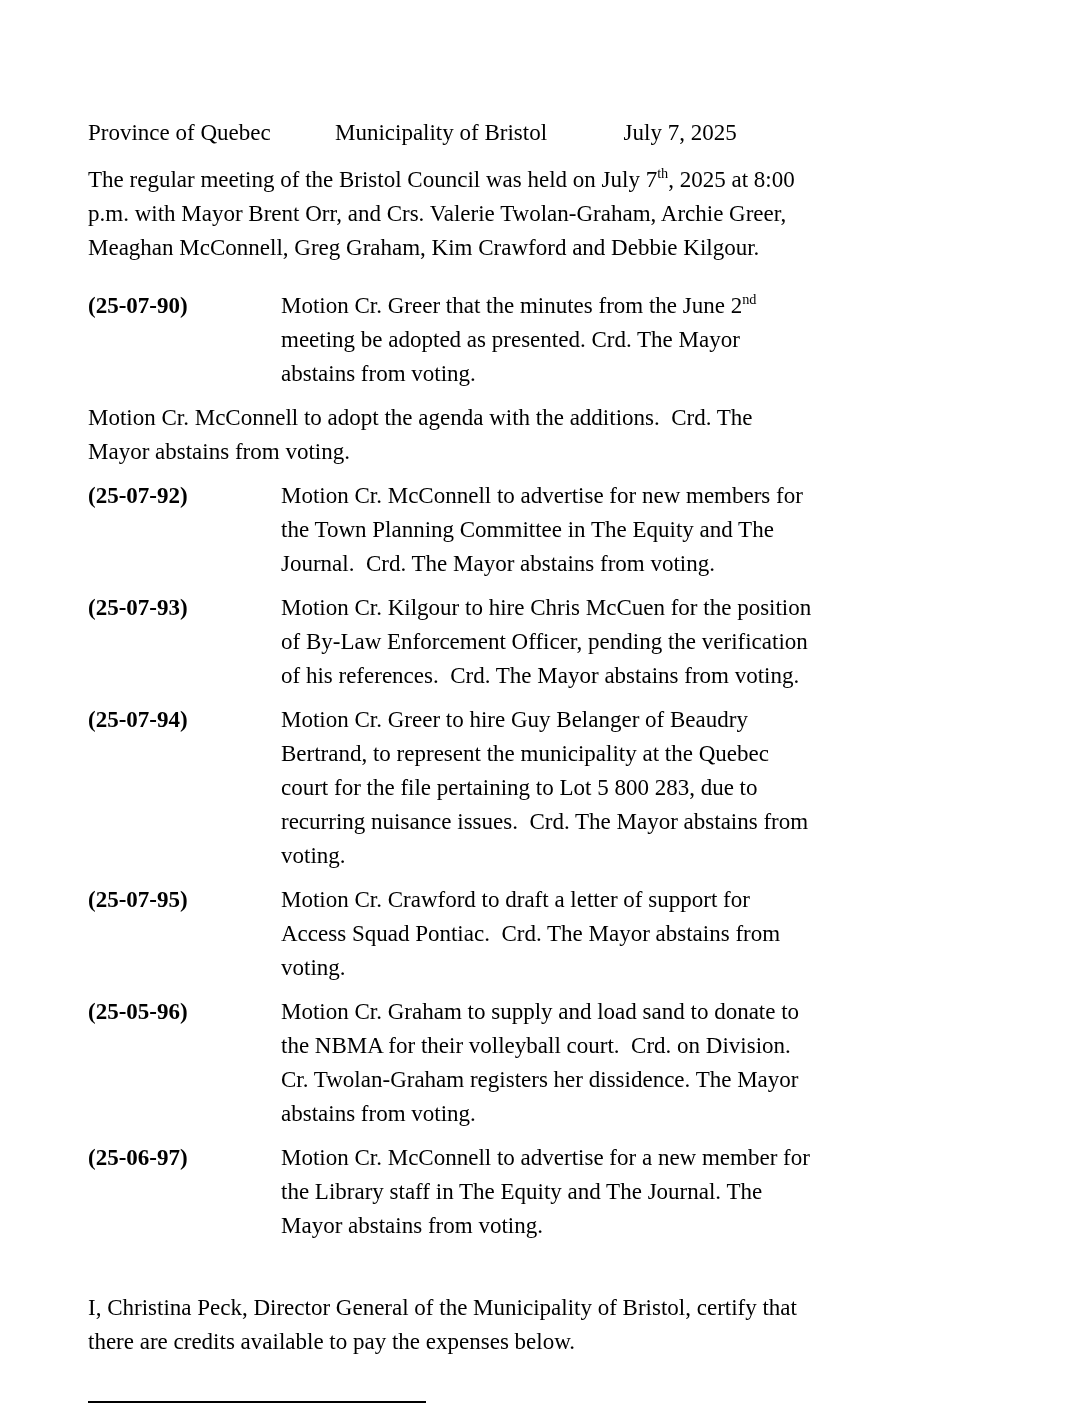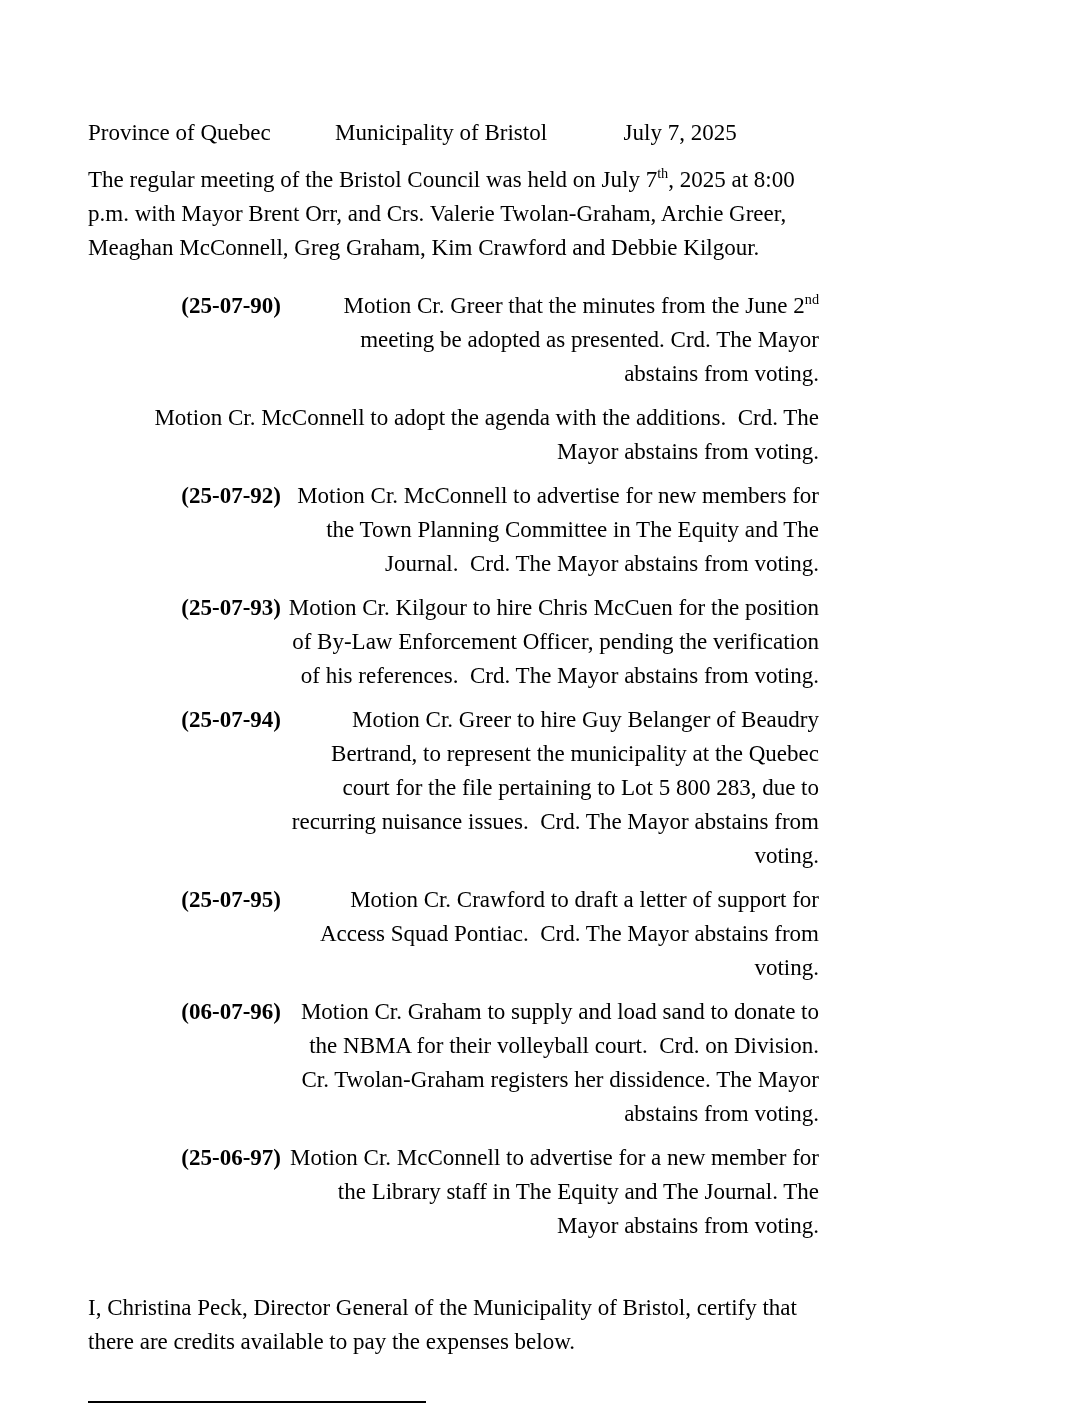--- a/index.html
+++ b/index.html
@@ -38,21 +38,20 @@
     flex: 1;
     text-align: center;
     padding-right: 25px;
   }
   p.intro {
     margin: 0 0 24px 0;
     white-space: pre-wrap;
   }
   .motion-list {
     margin: 0;
-    text-align: right;
   }
   .motion-row {
     display: flex;
     margin-bottom: 10px;
   }
   .motion-number {
     width: 193px;
     flex: 0 0 193px;
     font-weight: bold;
   }
@@ -112,21 +111,21 @@
       </div>
       <div class="motion-row">
         <div class="motion-number">(25-07-94)</div>
         <div class="motion-text"><span>Motion Cr. Greer to hire Guy Belanger of Beaudry Bertrand, to represent the municipality at the Quebec court for the file pertaining to Lot 5 800 283, due to recurring nuisance issues.  Crd. The Mayor abstains from voting.</span></div>
       </div>
       <div class="motion-row">
         <div class="motion-number">(25-07-95)</div>
         <div class="motion-text"><span>Motion Cr. Crawford to draft a letter of support for Access Squad Pontiac.  Crd. The Mayor abstains from voting.</span></div>
       </div>
       <div class="motion-row">
-        <div class="motion-number">(06-07-96)</div>
+        <div class="motion-number">(25-05-96)</div>
         <div class="motion-text"><span>Motion Cr. Graham to supply and load sand to donate to the NBMA for their volleyball court.  Crd. on Division. Cr. Twolan-Graham registers her dissidence. The Mayor abstains from voting.</span></div>
       </div>
       <div class="motion-row">
         <div class="motion-number">(25-06-97)</div>
         <div class="motion-text"><span>Motion Cr. McConnell to advertise for a new member for the Library staff in The Equity and The Journal. The Mayor abstains from voting.</span></div>
       </div>
     </div>
 
   <p class="certification">I, Christina Peck, Director General of the Municipality of Bristol, certify that there are credits available to pay the expenses below.</p>
 

